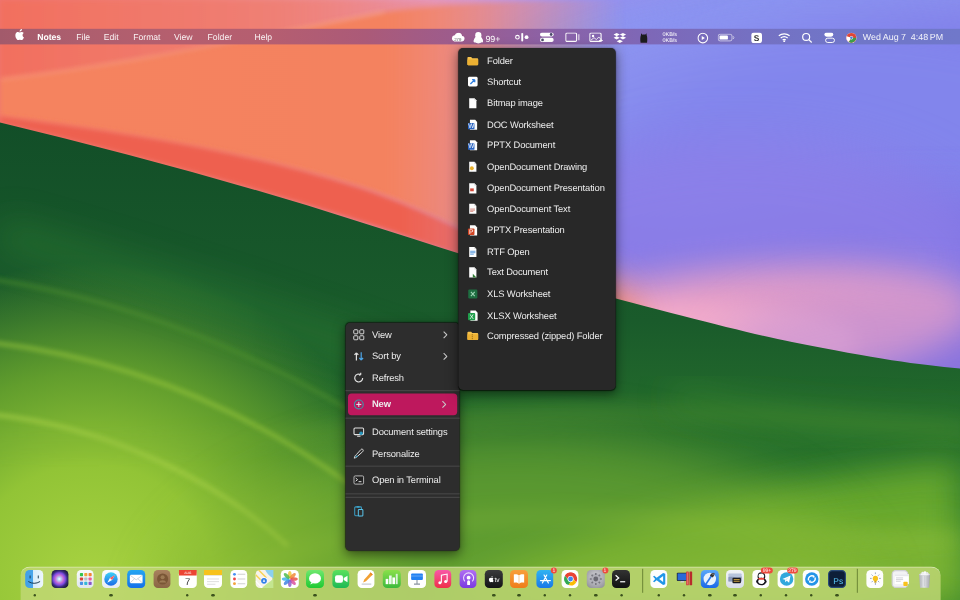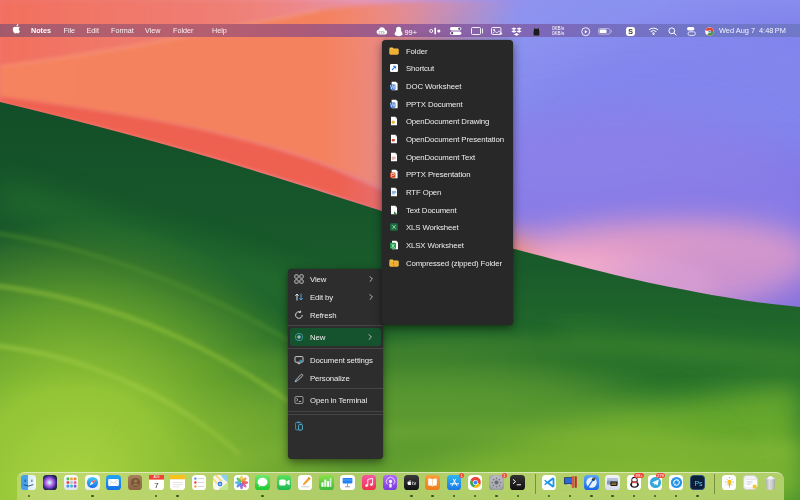--- a/index.html
+++ b/index.html
@@ -10,21 +10,21 @@
 #mbar .t{position:absolute;top:0;height:13px;line-height:13.5px;font-size:7.2px;color:rgba(255,255,255,.92);white-space:nowrap;}
 #mbar .b{font-weight:bold;color:#fff;}
 
 #ctx{position:absolute;left:288px;top:268.5px;width:95px;height:190.5px;background:#2d2d2d;border-radius:4px;
 box-shadow:0 3px 10px rgba(0,0,0,.5), 0 0 1px rgba(0,0,0,.6);padding-top:1.8px;box-sizing:border-box;z-index:5;}
 #ctx .row{height:17.7px;display:flex;align-items:center;position:relative;color:#ededed;font-size:7.8px;letter-spacing:-.1px;white-space:nowrap;}
 #ctx .row .ic{position:absolute;left:6px;width:10px;height:10px;display:flex;align-items:center;justify-content:center;}
 #ctx .row .tx{position:absolute;left:22px;top:50%;transform:translateY(-50%);}
 #ctx .row .ch{position:absolute;left:81px;top:50%;transform:translateY(-50%);line-height:0;}
 #ctx .sep{height:1px;background:#454545;margin:2px 0;}
-#ctx .hl{background:#14532d;border-radius:3px;margin:0 2.3px;}
+#ctx .hl{background:#be185d;border-radius:3px;margin:0 2.3px;font-weight:bold;}
 #ctx .hl .ic{left:3.7px;} #ctx .hl .tx{left:19.7px;} #ctx .hl .ch{left:77.7px;}
 #sub{position:absolute;left:382.4px;top:39.5px;width:131px;height:285.5px;background:#282828;border-radius:4px;
 box-shadow:0 3px 10px rgba(0,0,0,.5), 0 0 1px rgba(0,0,0,.6);padding-top:2.2px;box-sizing:border-box;z-index:6;}
 #sub .row{height:17.7px;position:relative;color:#ededed;font-size:7.8px;letter-spacing:-.1px;white-space:nowrap;}
 #sub .row .ic{position:absolute;left:7px;top:50%;transform:translateY(-50%);width:10px;height:10px;display:flex;align-items:center;justify-content:center;}
 #sub .row .tx{position:absolute;left:23.5px;top:50%;transform:translateY(-50%);white-space:nowrap;}
 
 #dock{position:absolute;left:16.5px;top:471.5px;width:767px;height:29px;background:rgba(195,216,120,.78);
 border-radius:8px 8px 0 0;border-top:0.5px solid rgba(255,255,255,.5);z-index:4;}
 .di{position:absolute;top:475px;width:14.6px;height:14.6px;border-radius:3.6px;z-index:5;}
@@ -228,21 +228,21 @@
     </div>
   <div class="row">
       <span class="ic">
         <svg width="10" height="10">
           <g fill="none" stroke-width="1">
             <path d="M3 8.5 L3 2 M3 2 L1.4 3.8 M3 2 L4.6 3.8" stroke="#e0e0e0"></path>
             <path d="M7 1.5 L7 8 M7 8 L5.4 6.2 M7 8 L8.6 6.2" stroke="#4da6e8"></path>
           </g>
         </svg>
       </span>
-      <span class="tx">Edit by</span>
+      <span class="tx">Sort by</span>
       <span class="ch"><svg width="4" height="7">
           <path d="M.7.8 L3.4 3.5 L.7 6.2" stroke="#c8c8c8" stroke-width=".9" fill="none"></path>
         </svg></span>
     </div>
   <div class="row">
       <span class="ic">
         <svg width="10" height="10">
           <path d="M8.2 5 A3.3 3.3 0 1 1 6.6 2.2 M6.6 2.2 L6.6 .7 M6.6 2.2 L5.1 2.6" fill="none" stroke="#e0e0e0" stroke-width="1"></path>
         </svg>
       </span>
@@ -316,20 +316,29 @@
       <span class="tx">Folder</span>
     </div>
 <div class="row">
       <span class="ic">
         <svg width="10" height="10">
           <rect x="1" y="1" width="8" height="8" rx="1.2" fill="#fff"></rect>
           <path d="M3 7 L6.6 3.4 M6.6 3.4 L4.4 3.4 M6.6 3.4 L6.6 5.6" stroke="#2f7fe0" stroke-width="1.1" fill="none"></path>
         </svg>
       </span>
       <span class="tx">Shortcut</span>
+    </div>
+<div class="row">
+      <span class="ic">
+        <svg width="10" height="10">
+          <path d="M2 .8 L6.4 .8 L8 2.6 L8 9.2 L2 9.2 Z" fill="#fdfdfd"></path>
+          <path d="M6.4 .8 L6.4 2.6 L8 2.6 Z" fill="#c9c9c9"></path>
+        </svg>
+      </span>
+      <span class="tx">Bitmap image</span>
     </div>
 <div class="row">
       <span class="ic">
         <svg width="10" height="10">
           <path d="M2.6 .8 L7 .8 L8.6 2.6 L8.6 9.2 L2.6 9.2 Z" fill="#fdfdfd"></path>
           <rect x="1" y="3.4" width="5.4" height="5.4" rx=".7" fill="#2b66c4"></rect>
           <text x="3.7" y="7.7" font-family="Liberation Sans" font-size="5.4" fill="#fff" text-anchor="middle">W</text>
         </svg>
       </span>
       <span class="tx">DOC Worksheet</span>

